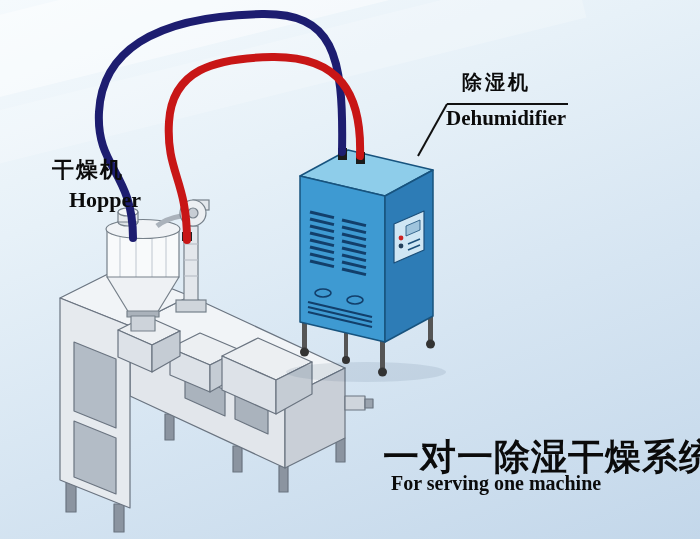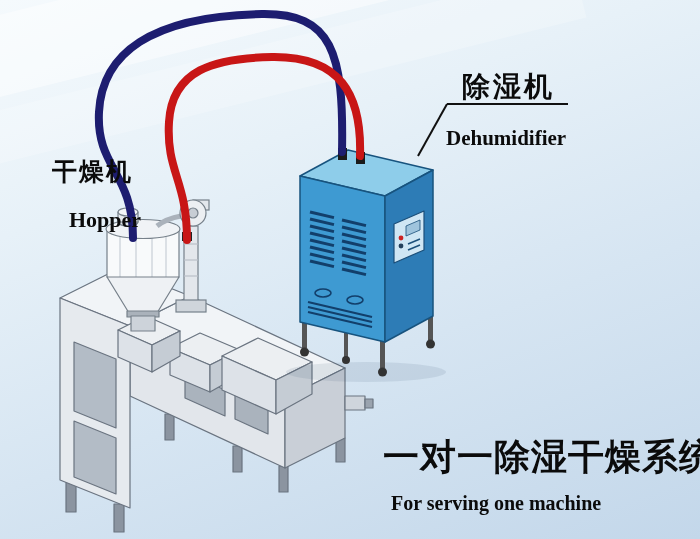--- a/index.html
+++ b/index.html
@@ -7,24 +7,24 @@
     position:relative;width:700px;height:539px;overflow:hidden;
     background:linear-gradient(160deg,#f5fafd 0%,#e7f1f8 30%,#d6e5f2 62%,#c3d7ea 100%);
     font-family:"Liberation Sans",sans-serif;
   }
   .bg-stripe{position:absolute;background:rgba(255,255,255,.45);transform:rotate(-14deg);}
   .bg-stripe.s1{left:-90px;top:-34px;width:580px;height:80px;}
   .bg-stripe.s2{left:-70px;top:46px;width:660px;height:52px;background:rgba(255,255,255,.22);}
   svg{position:absolute;left:0;top:0;}
   .lab{position:absolute;color:#0b0b0b;font-weight:bold;white-space:nowrap;line-height:1.05;}
   .lab.cn{font-family:"Liberation Sans",sans-serif;}
-  .lab.en{font-family:"Liberation Serif",serif;margin-top:20px;}
-  .lab-dryer-cn{left:52px;top:158px;font-size:25px;letter-spacing:2px;}
+  .lab.en{font-family:"Liberation Serif",serif;}
+  .lab-dryer-cn{left:52px;top:158px;font-size:22px;letter-spacing:2px;}
   .lab-dryer-en{left:69px;top:188px;font-size:22px;}
-  .lab-dehum-cn{left:462px;top:72px;font-size:28px;letter-spacing:3px;}
+  .lab-dehum-cn{left:462px;top:72px;font-size:20px;letter-spacing:3px;}
   .lab-dehum-en{left:446px;top:107px;font-size:21px;}
   .lab-title-cn{left:383px;top:438px;font-size:36px;letter-spacing:1px;}
   .lab-title-en{left:391px;top:473px;font-size:20px;}
 </style>
 </head>
 <body>
 
 <div class="stage">
   <div class="bg-stripe s1"></div>
   <div class="bg-stripe s2"></div>

